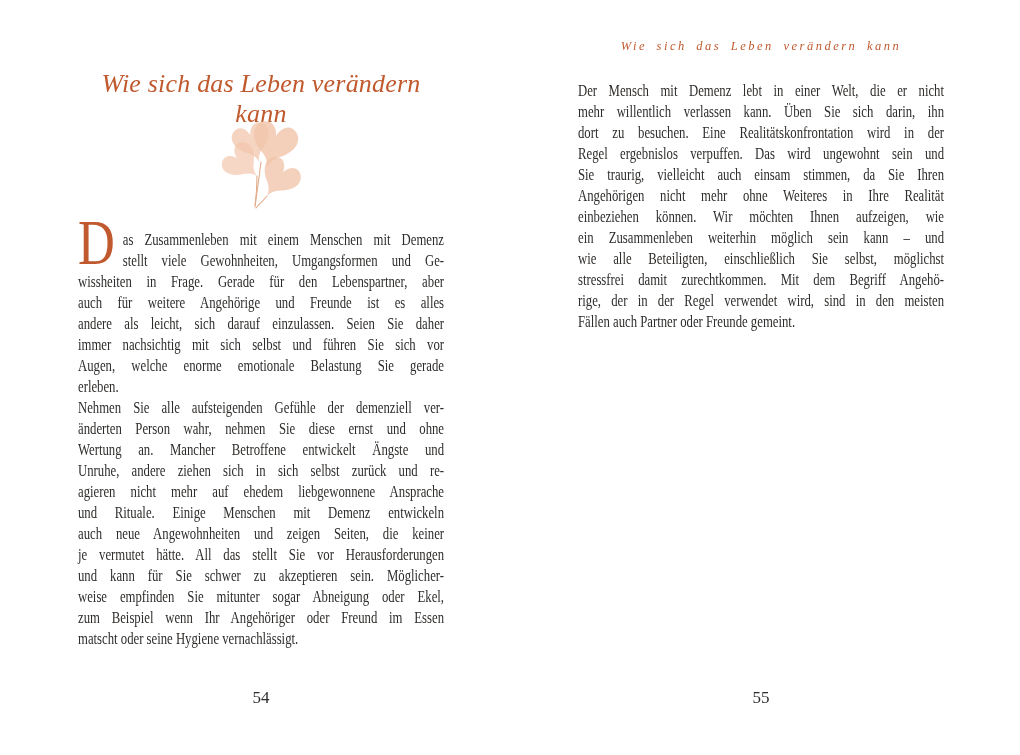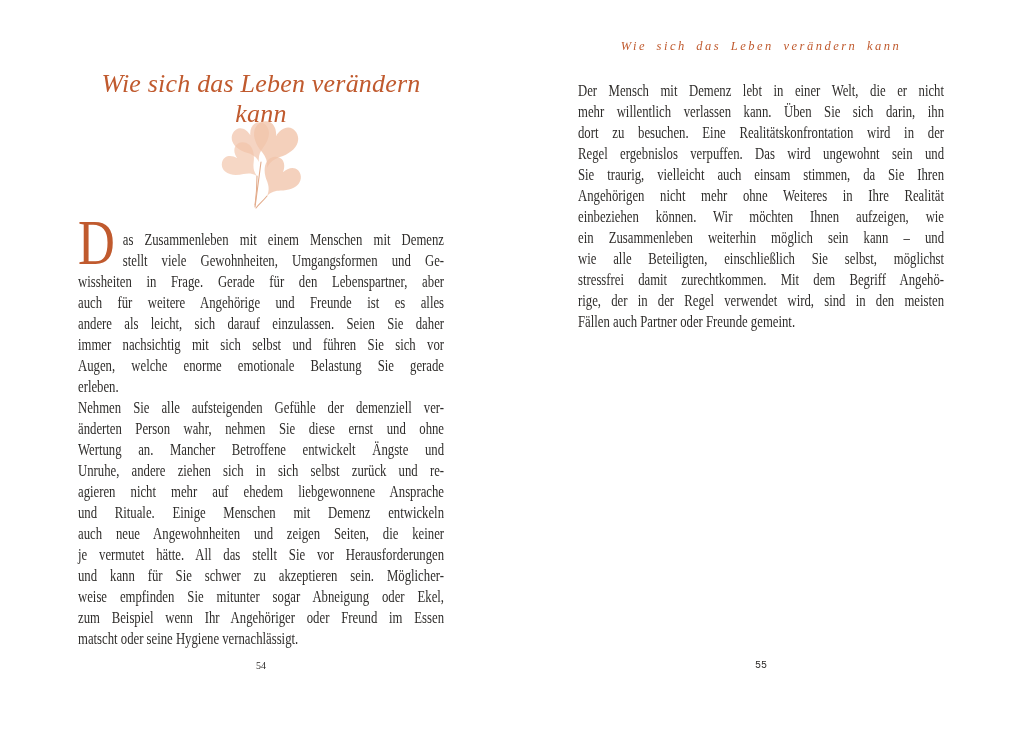--- a/index.html
+++ b/index.html
@@ -58,27 +58,27 @@
     text-align: center;
     font-style: italic;
     font-size: 12.5px;
     letter-spacing: 2.5px;
     word-spacing: 4px;
     color: #c05a2e;
   }
 
   
   .page-number {
-    position: absolute; top: 660px; width: 366px;
+    position: absolute; top: 688px; width: 366px;
     text-align: center;
-    font-size: 10px;
+    font-size: 17px;
     color: #2f2d2b;
   }
   #page-number-left  { left: 78px; }
-  #page-number-right { left: 578px; font-family: Liberation Mono, monospace; }
+  #page-number-right { left: 578px; }
 
   .ginkgo-svg { display: block; }
 </style>
 </head>
 <body>
 
 <div>
 
   <section>
 

